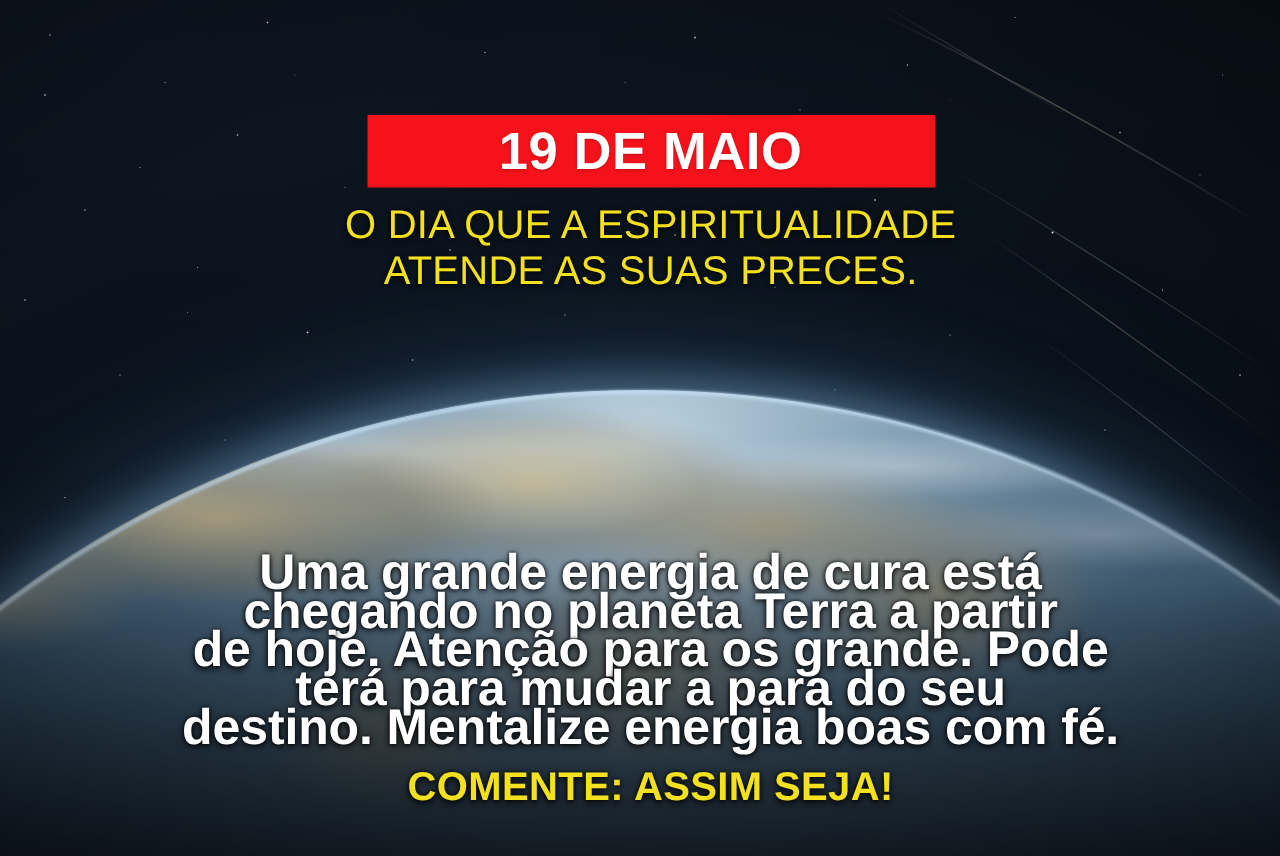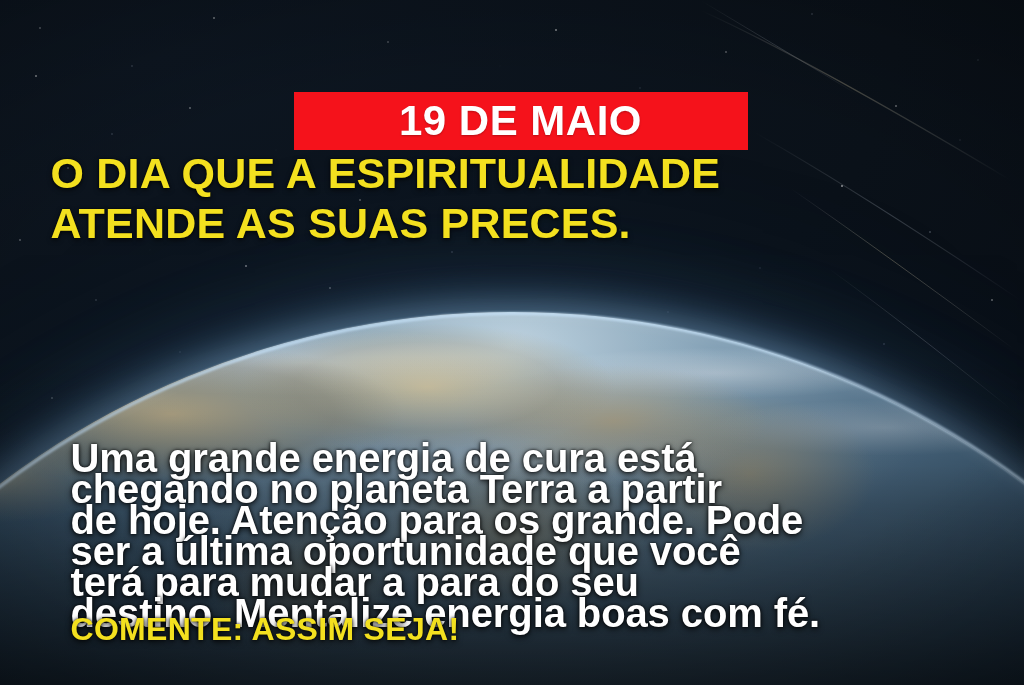--- a/index.html
+++ b/index.html
@@ -204,21 +204,21 @@
     pointer-events: none;
     background:
       linear-gradient(180deg, rgba(0,0,0,0.00) 52%, rgba(0,0,0,0.30) 74%, rgba(0,0,0,0.52) 100%),
       radial-gradient(ellipse 90% 70% at 50% 50%, rgba(0,0,0,0) 55%, rgba(0,0,0,0.30) 100%);
   }
 
   
   .content {
     position: absolute;
     inset: 0;
-    text-align: left;
+    text-align: center;
     margin-left: 17px;
   }
 
   .date-banner {
     position: absolute;
     left: 50%;
     transform: translateX(-50%);
     top: 92px;
     width: 454px;
     height: 58px;
@@ -234,25 +234,25 @@
     letter-spacing: 0.5px;
     line-height: 1;
     white-space: nowrap;
     text-shadow: 0 1px 2px rgba(0,0,0,0.25);
   }
 
   .headline {
     position: absolute;
     left: 50%;
     transform: translateX(-50%);
-    top: 148px;
+    top: 161px;
     width: 940px;
     color: #F3E01F;
-    font-size: 43px;
-    font-weight: 700;
+    font-size: 32px;
+    font-weight: 400;
     line-height: 1.17;
     letter-spacing: 0.2px;
     text-shadow: 0 2px 5px rgba(0,0,0,0.65), 0 0 2px rgba(0,0,0,0.8);
   }
   .headline-line { display: block; white-space: nowrap; }
 
   .body-copy {
     position: absolute;
     left: 50%;
     transform: translateX(-50%);
@@ -329,21 +329,20 @@
 
     <div class="headline">
       <span class="headline-line">O DIA QUE A ESPIRITUALIDADE</span>
       <span class="headline-line">ATENDE AS SUAS PRECES.</span>
     </div>
 
     <div class="body-copy">
       <span class="body-line">Uma grande energia de cura está</span>
       <span class="body-line">chegando no planeta Terra a partir</span>
       <span class="body-line">de hoje. Atenção para os grande. Pode</span>
-      <span class="body-line">ser a última oportunidade que você</span>
       <span class="body-line">terá para mudar a para do seu</span>
       <span class="body-line">destino. Mentalize energia boas com fé.</span>
     </div>
 
     <div class="cta">COMENTE: ASSIM SEJA!</div>
 
   </div>
 </div>
 
 </body></html>

